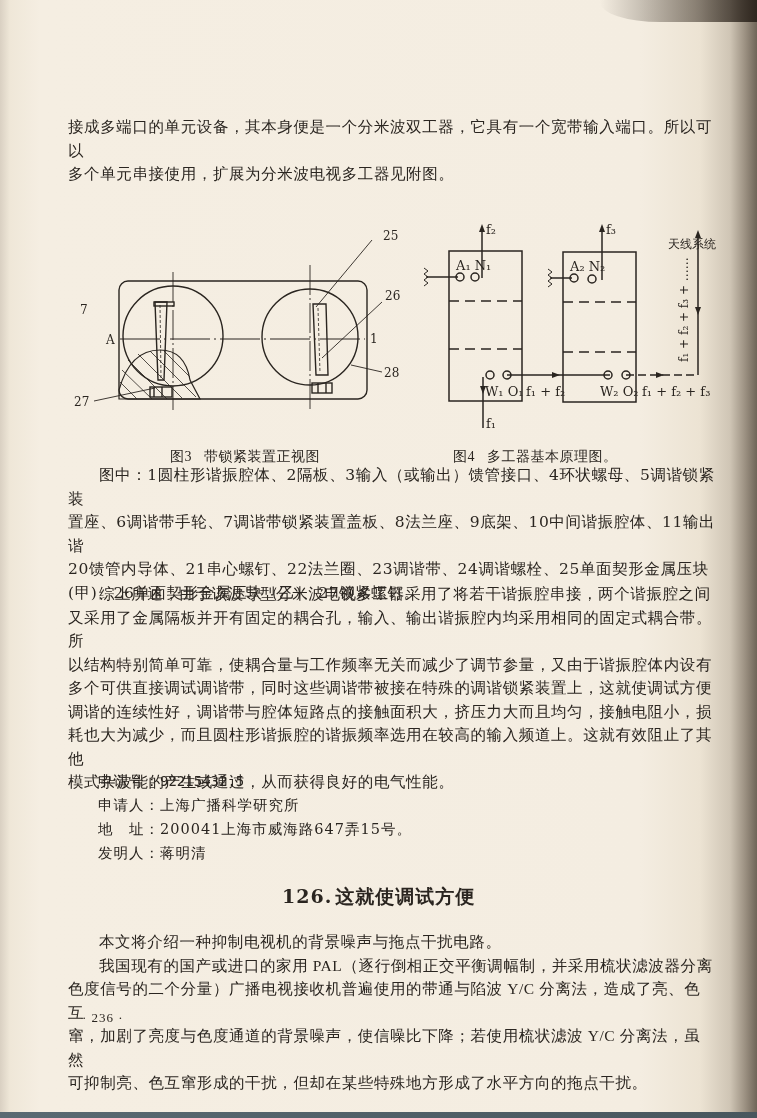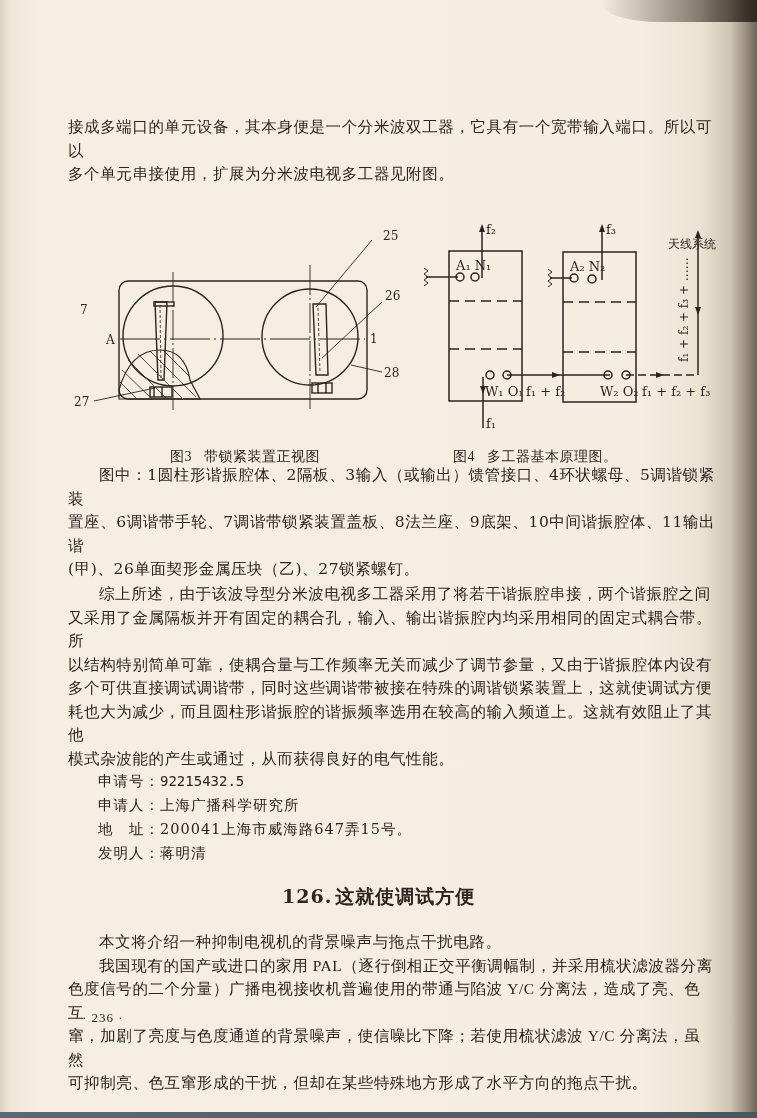--- a/index.html
+++ b/index.html
@@ -171,28 +171,30 @@
   <text x="248" y="28" font-size="12">天线系统</text>
   <text x="0" y="0" font-size="12" transform="translate(268,142) rotate(-90)">f₁ + f₂ + f₃ + ……</text>
 </svg>
 <div class="fig-caption" style="left:453px; top:448px;">
   <span>图4</span>&nbsp;&nbsp;&nbsp;<span>多工器基本原理图。</span>
 </div>
 
 <div class="text-block" style="top:464px;">
   <p class="para indent">图中：1圆柱形谐振腔体、2隔板、3输入（或输出）馈管接口、4环状螺母、5调谐锁紧装</p>
   <p class="para">置座、6调谐带手轮、7调谐带锁紧装置盖板、8法兰座、9底架、10中间谐振腔体、11输出谐</p>
+  <p class="para">20馈管内导体、21串心螺钉、22法兰圈、23调谐带、24调谐螺栓、25单面契形金属压块</p>
   <p class="para">(甲)、26单面契形金属压块（乙)、27锁紧螺钉。</p>
 </div>
 
 <div class="text-block" style="top:583px;">
   <p class="para indent">综上所述，由于该波导型分米波电视多工器采用了将若干谐振腔串接，两个谐振腔之间</p>
   <p class="para">又采用了金属隔板并开有固定的耦合孔，输入、输出谐振腔内均采用相同的固定式耦合带。所</p>
   <p class="para">以结构特别简单可靠，使耦合量与工作频率无关而减少了调节参量，又由于谐振腔体内设有</p>
   <p class="para">多个可供直接调试调谐带，同时这些调谐带被接在特殊的调谐锁紧装置上，这就使调试方便</p>
+  <p class="para">调谐的连续性好，调谐带与腔体短路点的接触面积大，挤压力大而且均匀，接触电阻小，损</p>
   <p class="para">耗也大为减少，而且圆柱形谐振腔的谐振频率选用在较高的输入频道上。这就有效阻止了其他</p>
   <p class="para">模式杂波能的产生或通过，从而获得良好的电气性能。</p>
 </div>
 
 <div class="meta-line" style="top:772px;">
   <span class="meta-label">申请号：</span><span class="meta-value">92215432.5</span>
 </div>
 <div class="meta-line" style="top:796px;">
   <span class="meta-label">申请人：</span><span>上海广播科学研究所</span>
 </div>

